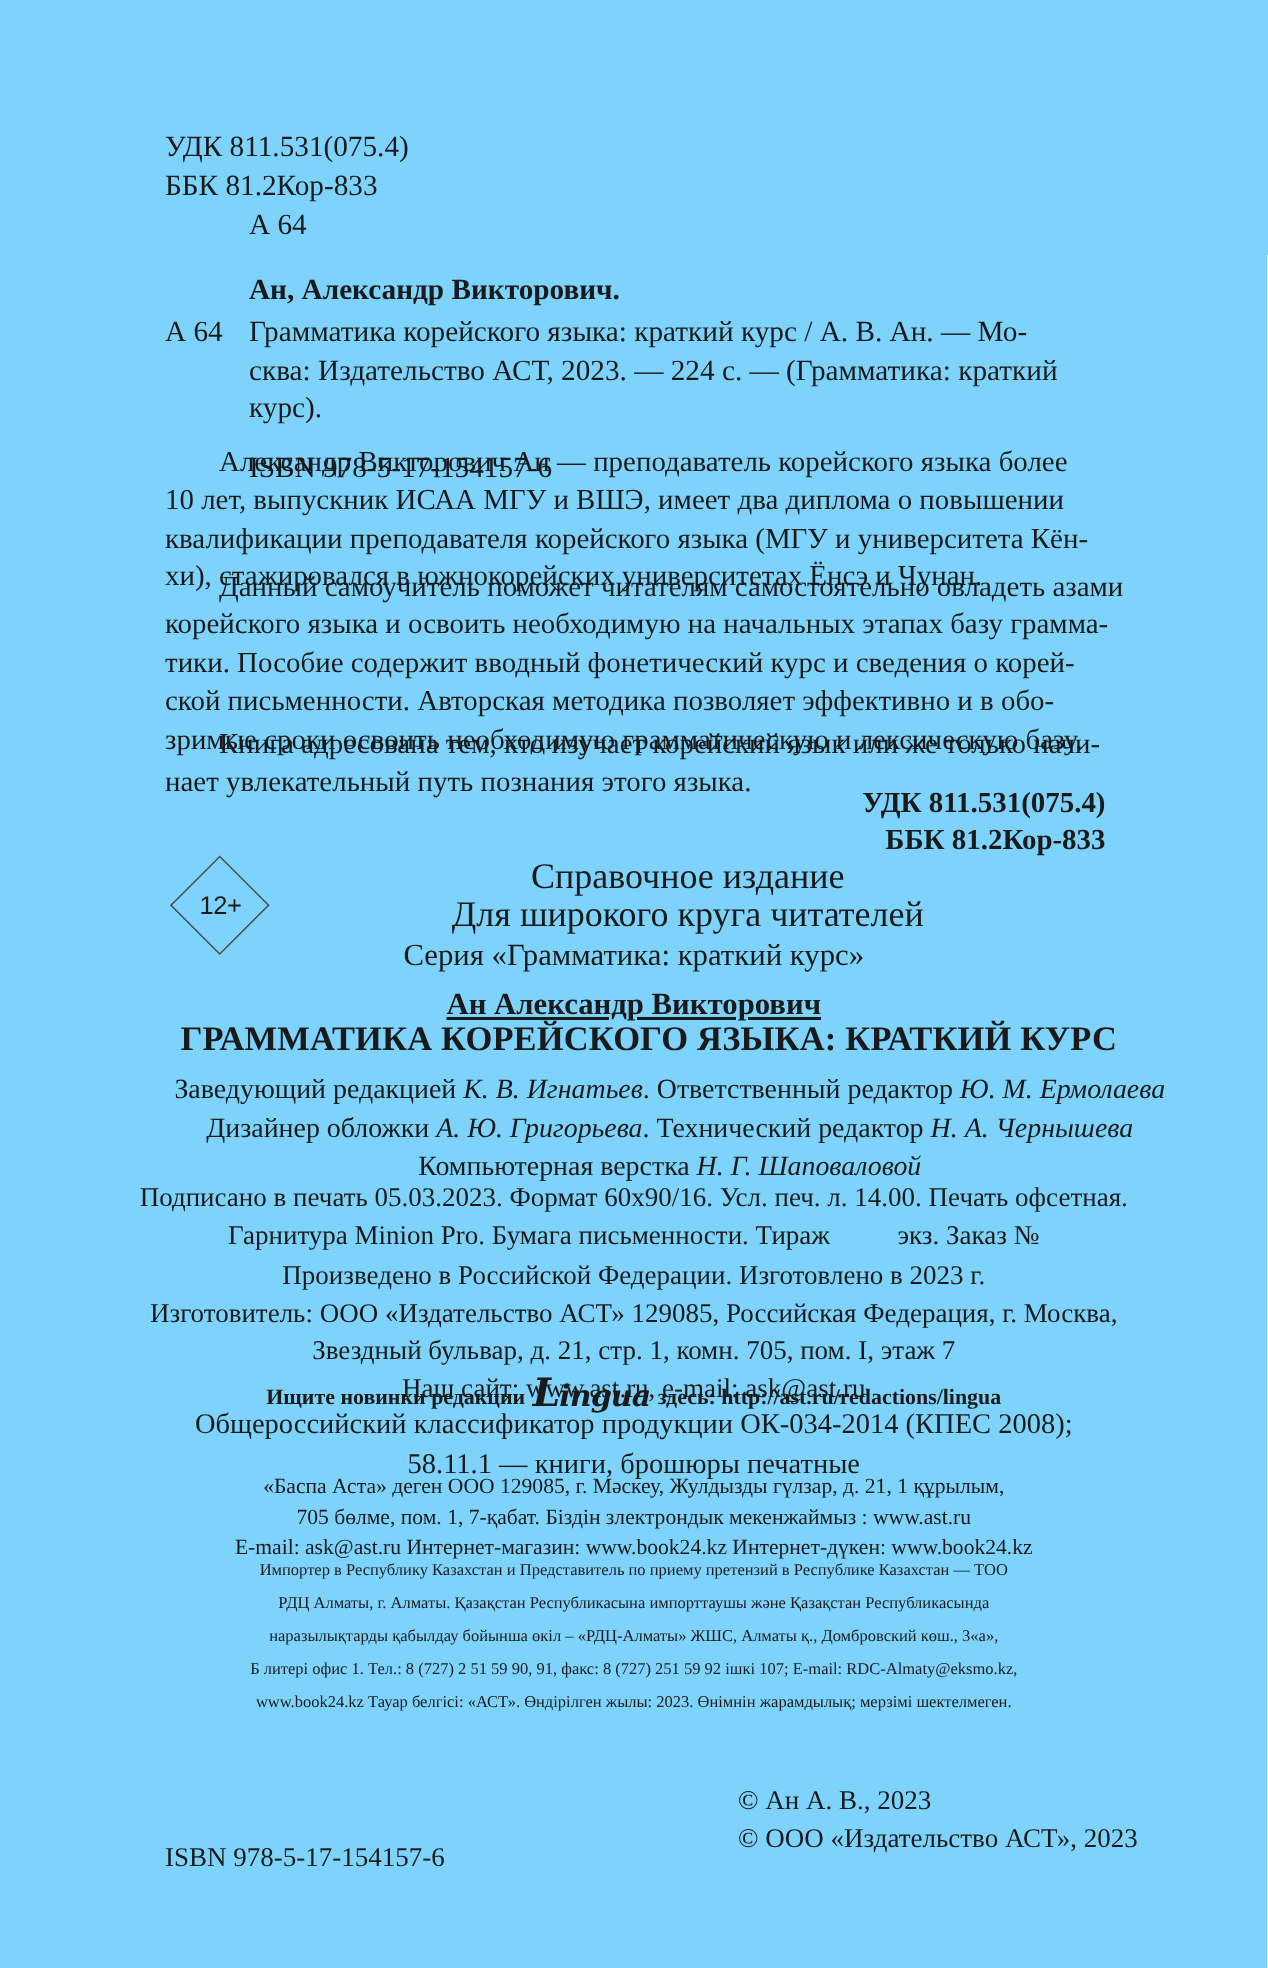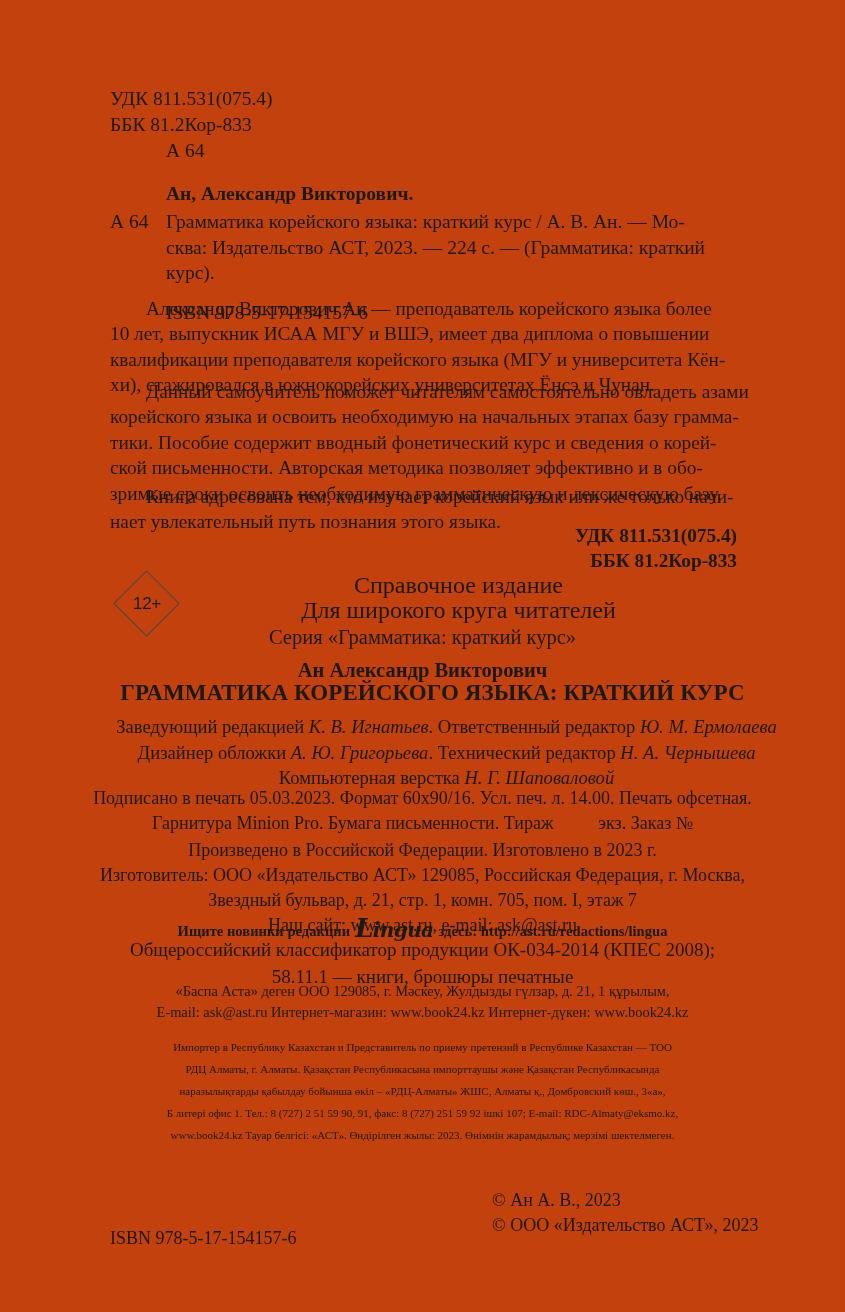--- a/index.html
+++ b/index.html
@@ -13,21 +13,21 @@
     position: relative;
     font-family: "Liberation Serif", "DejaVu Serif", serif;
     color: #1a1a1a;
     -webkit-font-smoothing: antialiased;
   }
   .page {
     position: absolute;
     inset: 0;
     width: 845px;
     height: 1312px;
-    background: #c2410c;
+    background: #7dd3fc;
     overflow: hidden;
   }
 
   
   .cip {
     position: absolute;
     left: 110px;
     top: 86px;
     width: 650px;
   }
@@ -145,20 +145,21 @@
     margin-left: 36px;
   }
   .c-series {
     font-size: 20.5px;
     line-height: 30px;
   }
   .c-authorname {
     font-weight: bold;
     font-size: 20.5px;
     line-height: 30px;
+    text-decoration: underline;
   }
   .c-title {
     font-weight: bold;
     font-size: 23px;
     line-height: 32px;
     letter-spacing: 0.1px;
     margin-left: 10px;
   }
   .credits {
     font-size: 18.6px;
@@ -321,20 +322,21 @@
     </div>
   </div>
 
   <div class="colophon okp" style="top:936px;">
     <div>Общероссийский классификатор продукции ОК-034-2014 (КПЕС 2008);</div>
     <div>58.11.1 — книги, брошюры печатные</div>
   </div>
 
   <div class="colophon kz" style="top:981px;">
     <div>«Баспа Аста» деген ООО 129085, г. Мәскеу, Жулдызды гүлзар, д. 21, 1 құрылым,</div>
+    <div>705 бөлме, пом. 1, 7-қабат.  Біздін злектрондык мекенжаймыз : www.ast.ru</div>
     <div>E-mail: ask@ast.ru  Интернет-магазин: www.book24.kz Интернет-дүкен: www.book24.kz</div>
   </div>
 
   <div class="colophon kz-wide" style="top:1036px;">
     <div>Импортер в Республику Казахстан и Представитель по приему претензий в Республике Казахстан — ТОО</div>
     <div>РДЦ Алматы, г. Алматы. Қазақстан Республикасына импорттаушы және Қазақстан Республикасында</div>
     <div>наразылықтарды қабылдау бойынша өкіл – «РДЦ-Алматы» ЖШС, Алматы қ., Домбровский көш., 3«а»,</div>
     <div>Б литері офис 1. Тел.: 8 (727) 2 51 59 90, 91, факс: 8 (727) 251 59 92 ішкі 107; E-mail: RDC-Almaty@eksmo.kz,</div>
     <div>www.book24.kz Тауар белгісі: «АСТ». Өндірілген жылы: 2023. Өнімнін жарамдылық; мерзімі шектелмеген.</div>
   </div>

